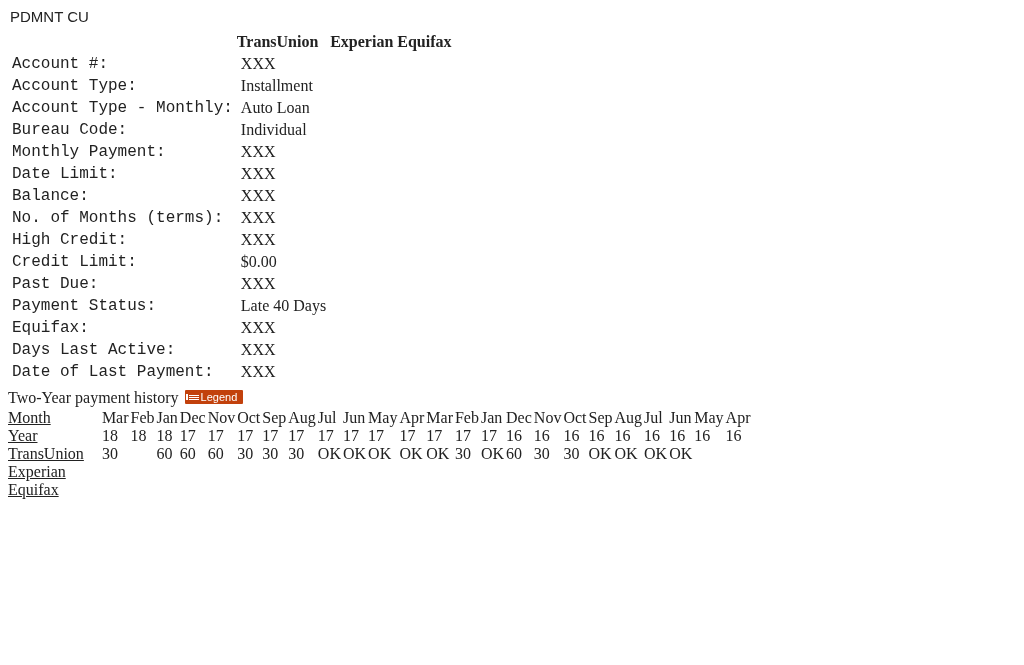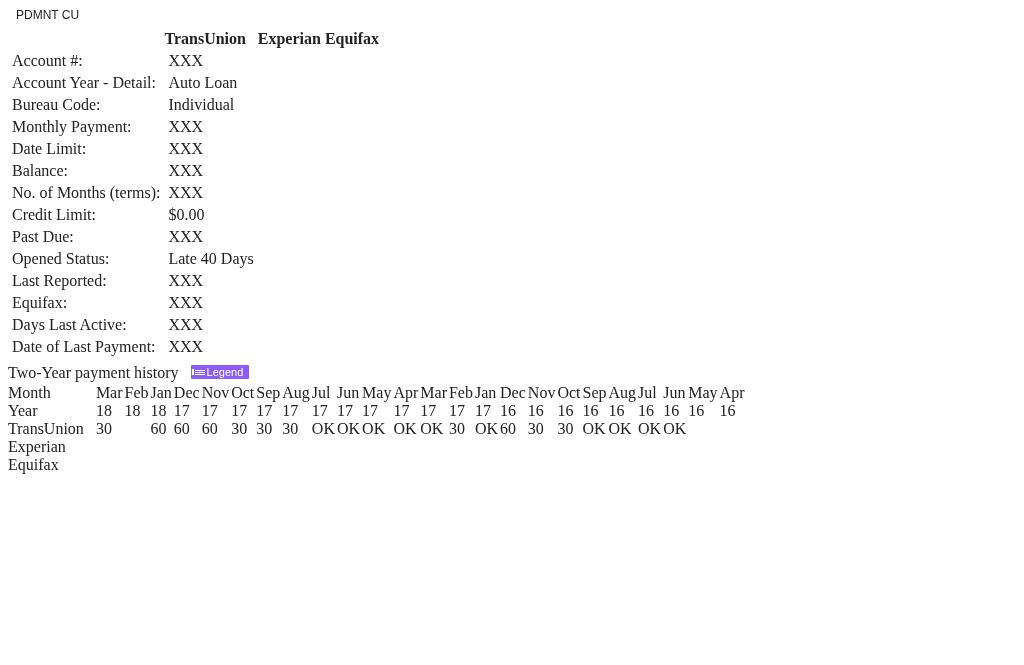--- a/index.html
+++ b/index.html
@@ -3,53 +3,54 @@
 <meta charset="utf-8">
 <style>
   body {
     font-family: Georgia, "Times New Roman", serif;
     font-size: 16px;
     color: #222;
     margin: 8px;
     background: #fff;
   }
   .creditor {
-    font-size: 12px;
+    font-size: 15px;
     font-family: Arial, Helvetica, sans-serif;
     margin-bottom: 6px;
-    margin-left: 8px;
+    margin-left: 2px;
   }
   table.details {
     border-collapse: collapse;
   }
   table.details th {
     font-weight: bold;
     text-align: left;
     padding: 2px 4px 2px 0;
   }
   table.details td {
     text-align: left;
     padding: 2px 4px;
     vertical-align: top;
   }
   .label-cell {
     padding-right: 6px;
+    font-family: Liberation Mono, monospace;
   }
   .history-title {
     display: inline;
     text-align: right;
   }
   .legend-btn {
     display: inline-block;
-    background: #8b5cf6;
+    background: #c2410c;
     color: #fff;
     font-family: Arial, Helvetica, sans-serif;
     font-size: 11px;
     padding: 1px 6px 1px 4px;
-    margin-left: 8px;
+    margin-left: 2px;
     border-radius: 1px;
     vertical-align: 2px;
     cursor: pointer;
   }
   .legend-icon {
     display: inline-block;
     width: 10px;
     margin-right: 2px;
   }
   .legend-icon span {
@@ -70,21 +71,22 @@
   }
   table.history {
     border-collapse: collapse;
     margin-top: 2px;
   }
   table.history td {
     padding: 0 2px 0 0;
     text-align: left;
   }
   table.history td.rowlabel {
-    padding-right: 12px;
+    padding-right: 18px;
+    text-decoration: underline;
   }
   .history-wrap {
     margin-top: 6px;
   }
 </style>
 </head>
 <body>
 
 <div class="creditor">PDMNT CU</div>
 
@@ -98,21 +100,27 @@
     </tr>
   </thead>
   <tbody id="details-body">
       <tr>
         <td class="label-cell">Account #:</td>
         <td>XXX</td>
         <td></td>
         <td></td>
       </tr>
       <tr>
-        <td class="label-cell">Account Year - Detail:</td>
+        <td class="label-cell">Account Type:</td>
+        <td>Installment</td>
+        <td></td>
+        <td></td>
+      </tr>
+      <tr>
+        <td class="label-cell">Account Type - Monthly:</td>
         <td>Auto Loan</td>
         <td></td>
         <td></td>
       </tr>
       <tr>
         <td class="label-cell">Bureau Code:</td>
         <td>Individual</td>
         <td></td>
         <td></td>
       </tr>
@@ -134,40 +142,40 @@
         <td></td>
         <td></td>
       </tr>
       <tr>
         <td class="label-cell">No. of Months (terms):</td>
         <td>XXX</td>
         <td></td>
         <td></td>
       </tr>
       <tr>
+        <td class="label-cell">High Credit:</td>
+        <td>XXX</td>
+        <td></td>
+        <td></td>
+      </tr>
+      <tr>
         <td class="label-cell">Credit Limit:</td>
         <td>$0.00</td>
         <td></td>
         <td></td>
       </tr>
       <tr>
         <td class="label-cell">Past Due:</td>
         <td>XXX</td>
         <td></td>
         <td></td>
       </tr>
       <tr>
-        <td class="label-cell">Opened Status:</td>
+        <td class="label-cell">Payment Status:</td>
         <td>Late 40 Days</td>
-        <td></td>
-        <td></td>
-      </tr>
-      <tr>
-        <td class="label-cell">Last Reported:</td>
-        <td>XXX</td>
         <td></td>
         <td></td>
       </tr>
       <tr>
         <td class="label-cell">Equifax:</td>
         <td>XXX</td>
         <td></td>
         <td></td>
       </tr>
       <tr>

